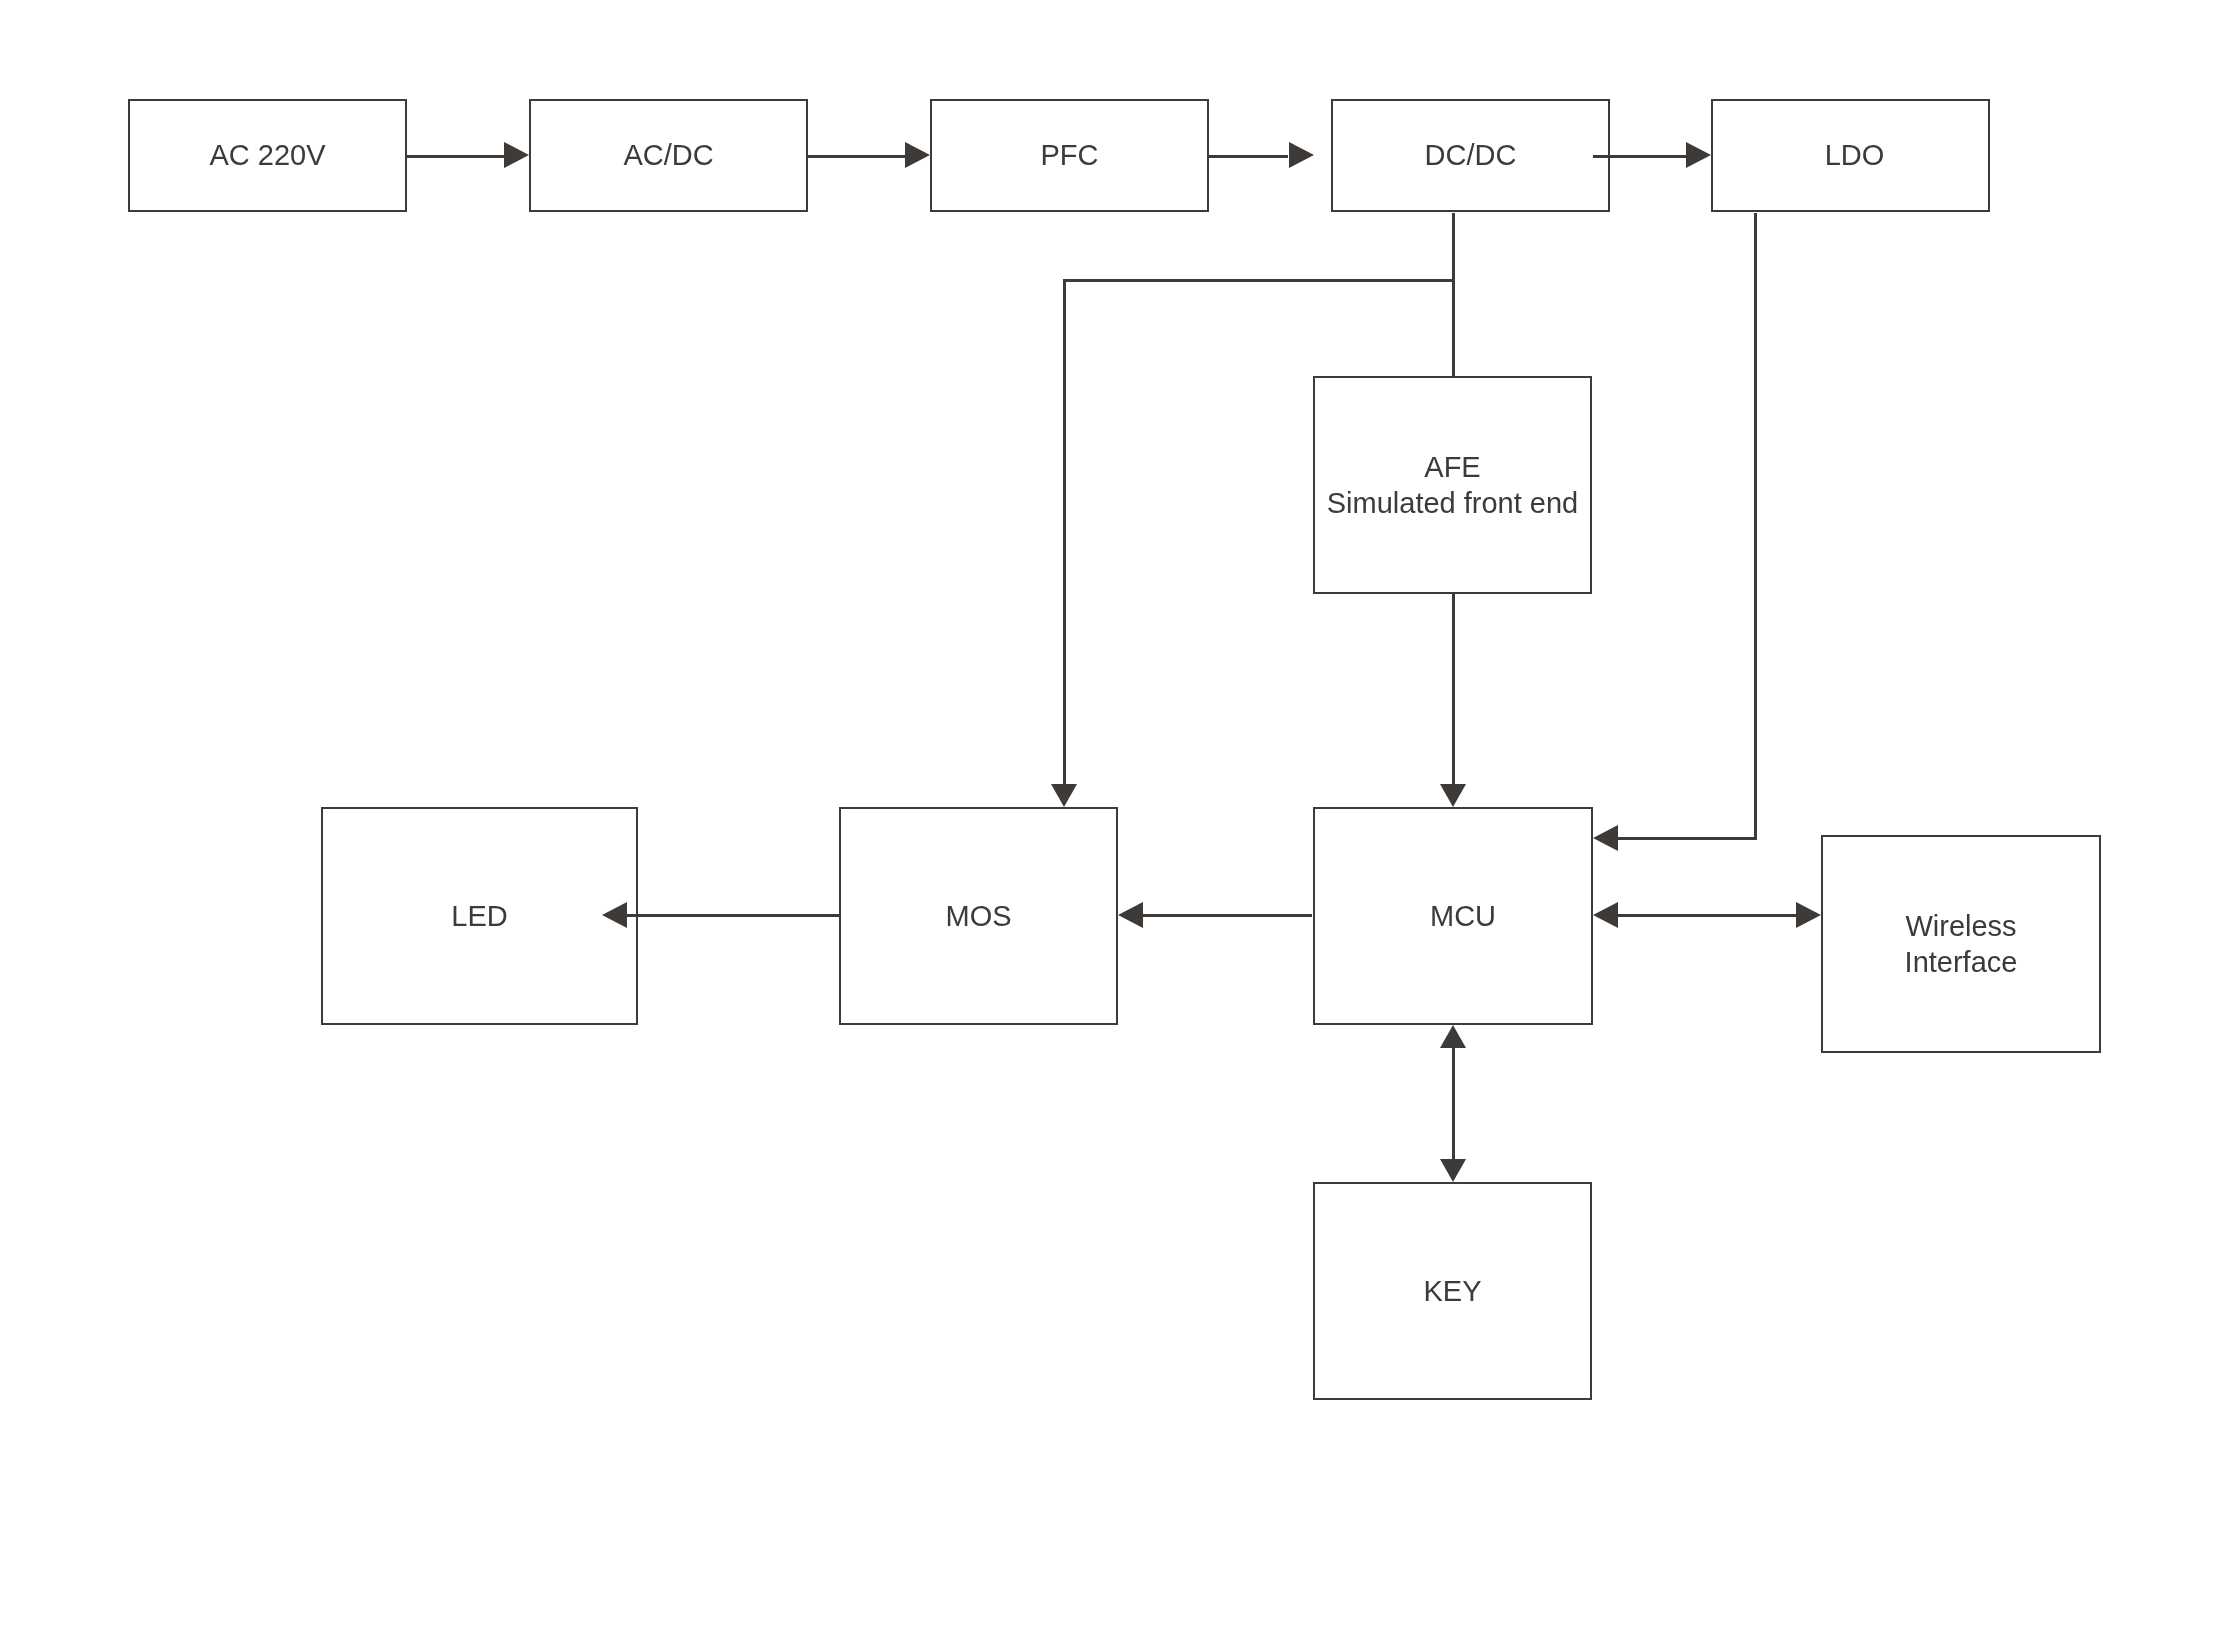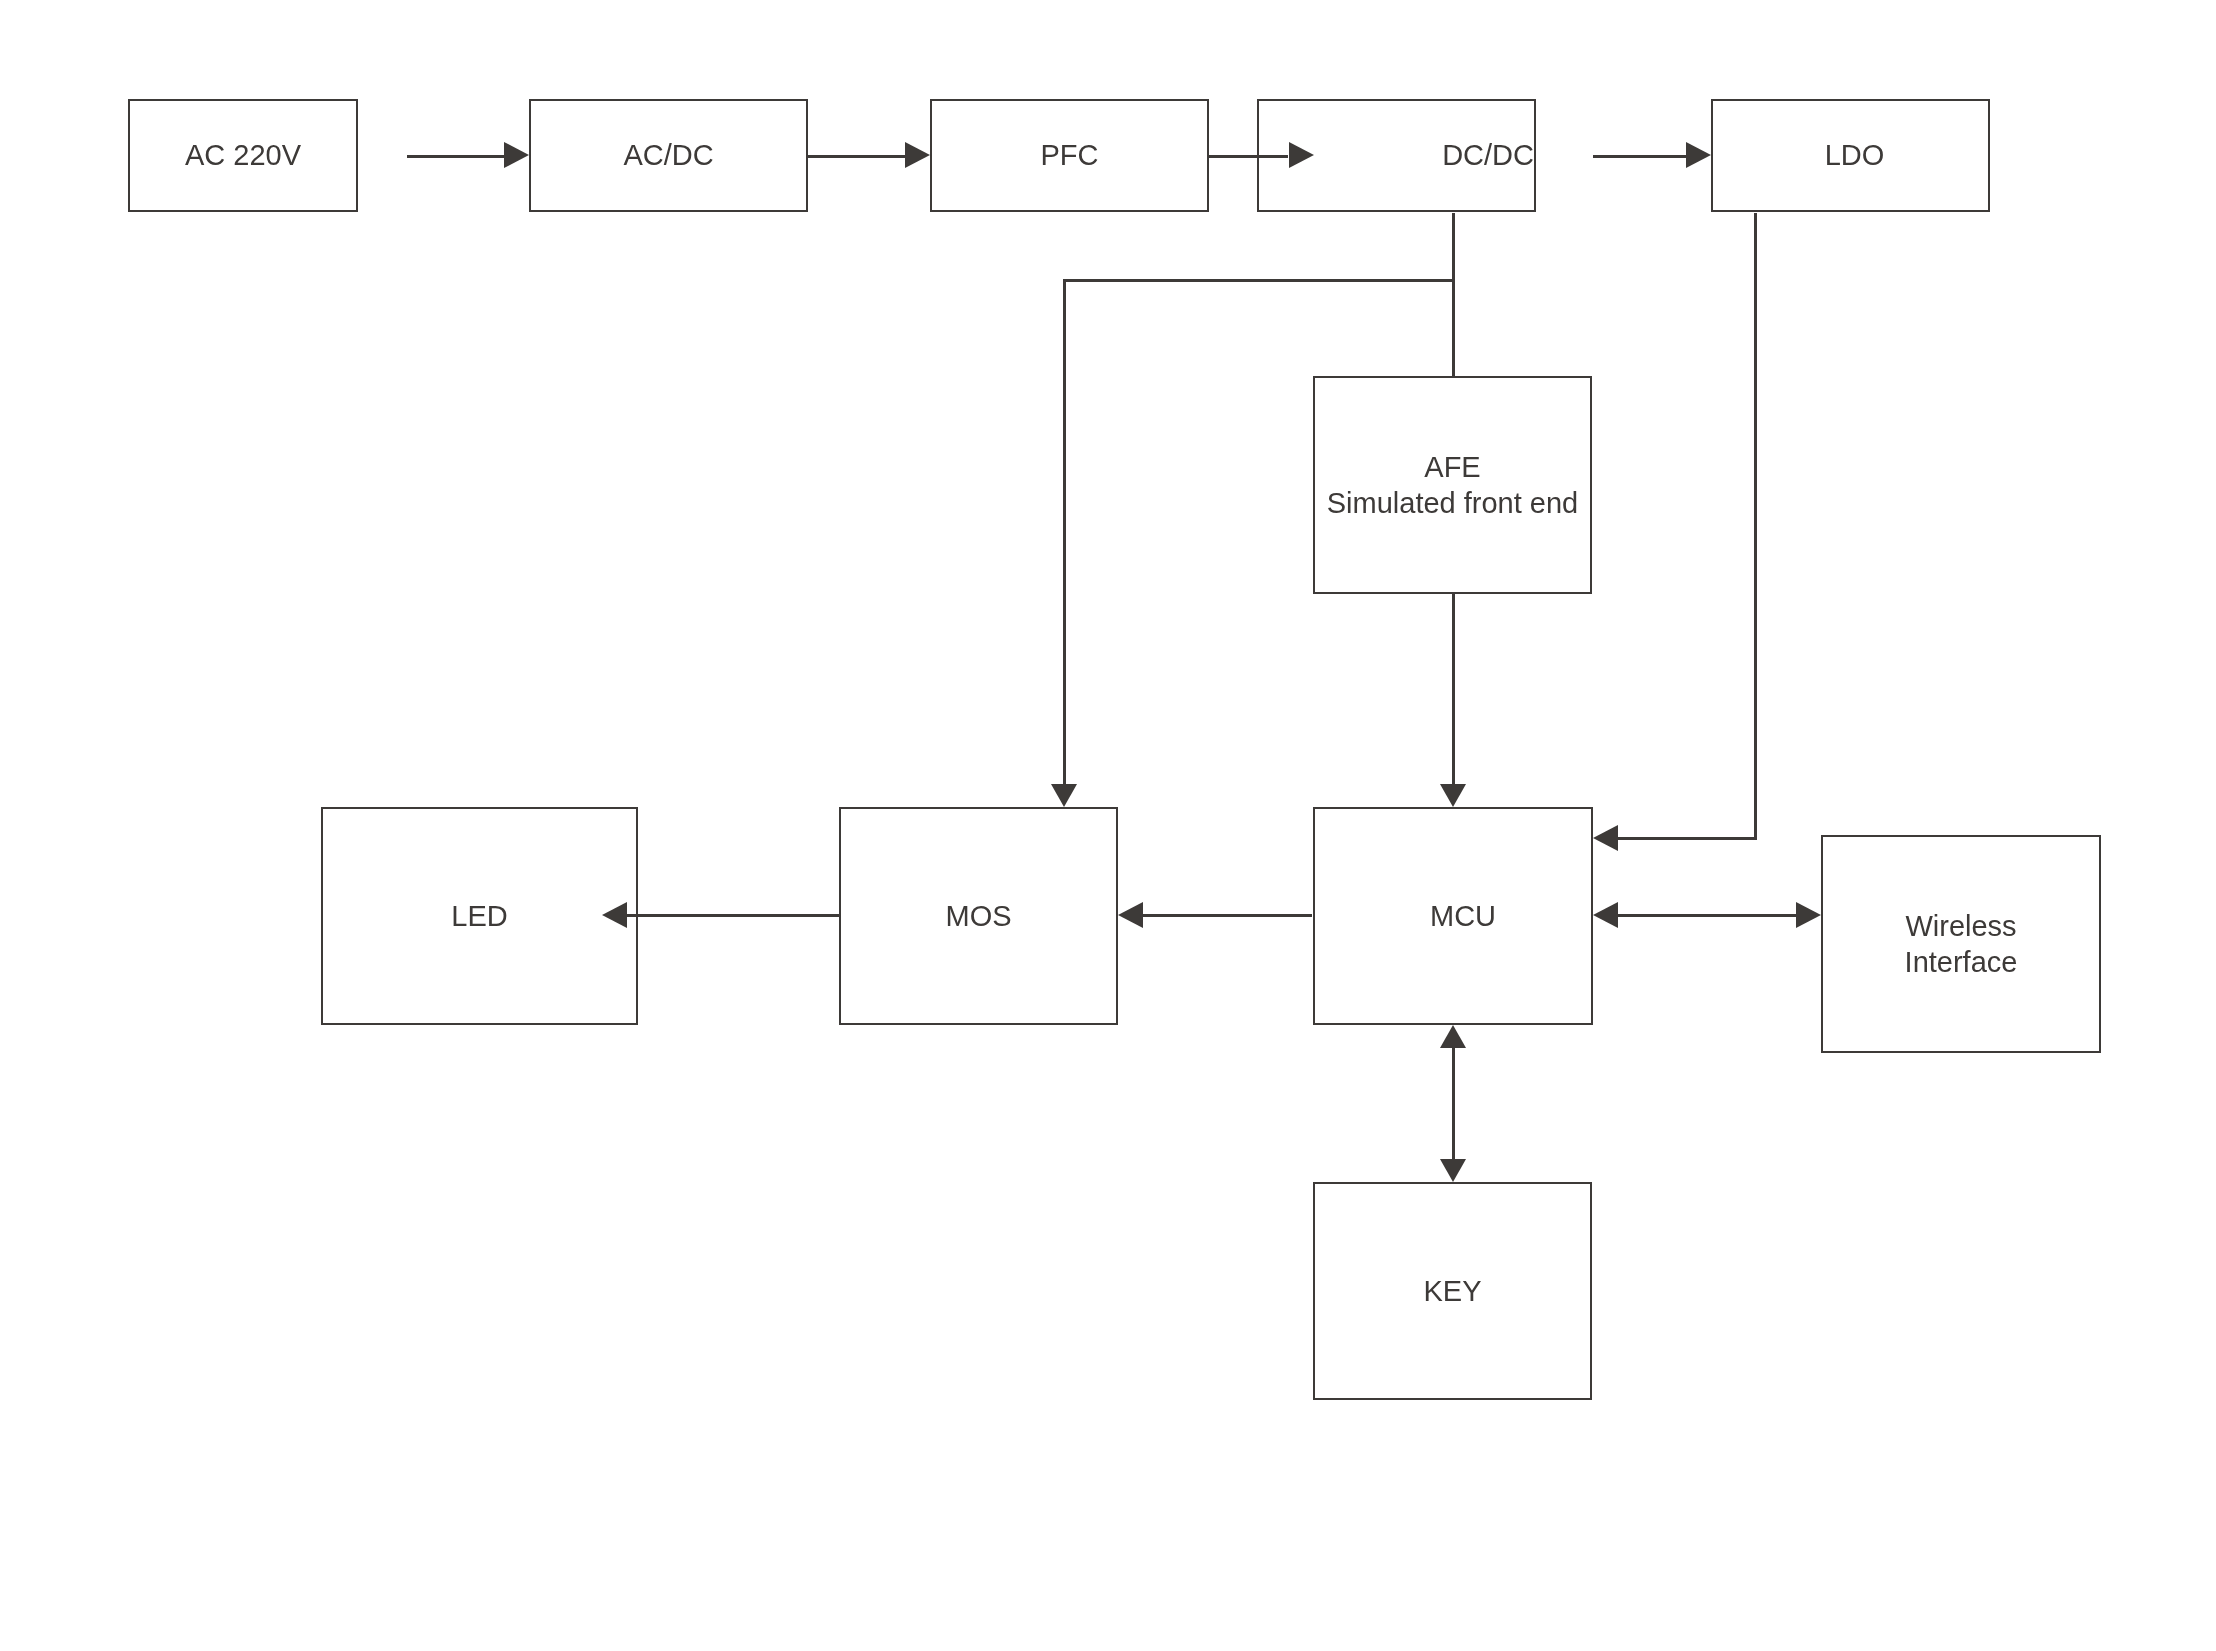--- a/index.html
+++ b/index.html
@@ -27,24 +27,24 @@
   }
   .hline { position: absolute; height: 2.7px; background: #3d3a38; }
   .vline { position: absolute; width: 2.7px; background: #3d3a38; }
   .arr { position: absolute; width: 0; height: 0; }
   .arr-r { border-top: 13.7px solid transparent; border-bottom: 13.7px solid transparent; border-left: 25px solid #3d3a38; }
   .arr-l { border-top: 13.7px solid transparent; border-bottom: 13.7px solid transparent; border-right: 25px solid #3d3a38; }
   .arr-d { border-left: 13.3px solid transparent; border-right: 13.3px solid transparent; border-top: 23px solid #3d3a38; }
   .arr-u { border-left: 13.3px solid transparent; border-right: 13.3px solid transparent; border-bottom: 23px solid #3d3a38; }
 
   
-  #n-ac220v   { left: 128px;  top: 99px;  width: 230px; height: 113px; }
+  #n-ac220v   { left: 128px;  top: 99px;  width: 279px; height: 113px; }
   #n-acdc     { left: 529px; top: 99px;  width: 279px; height: 113px; }
   #n-pfc      { left: 930px; top: 99px;  width: 279px; height: 113px; }
-  #n-dcdc     { left: 1257px; top: 99px;  width: 279px; height: 113px; align-items: flex-end; }
+  #n-dcdc     { left: 1331px; top: 99px;  width: 279px; height: 113px; }
   #n-ldo      { left: 1711px; top: 99px;  width: 279px; height: 113px; padding-left: 8px; }
   #n-afe      { left: 1313px; top: 376px;  width: 279px; height: 218px; }
   #n-led      { left: 321px;  top: 807px; width: 317px; height: 218px; }
   #n-mos      { left: 839px; top: 807px; width: 279px; height: 218px; }
   #n-mcu      { left: 1313px; top: 807px; width: 280px; height: 218px; padding-left: 20px; }
   #n-wireless { left: 1821px; top: 807px; width: 280px; height: 218px; margin-top: 28px; }
   #n-key      { left: 1313px; top: 1182px; width: 279px; height: 218px; }
 </style>
 </head>
 <body>

